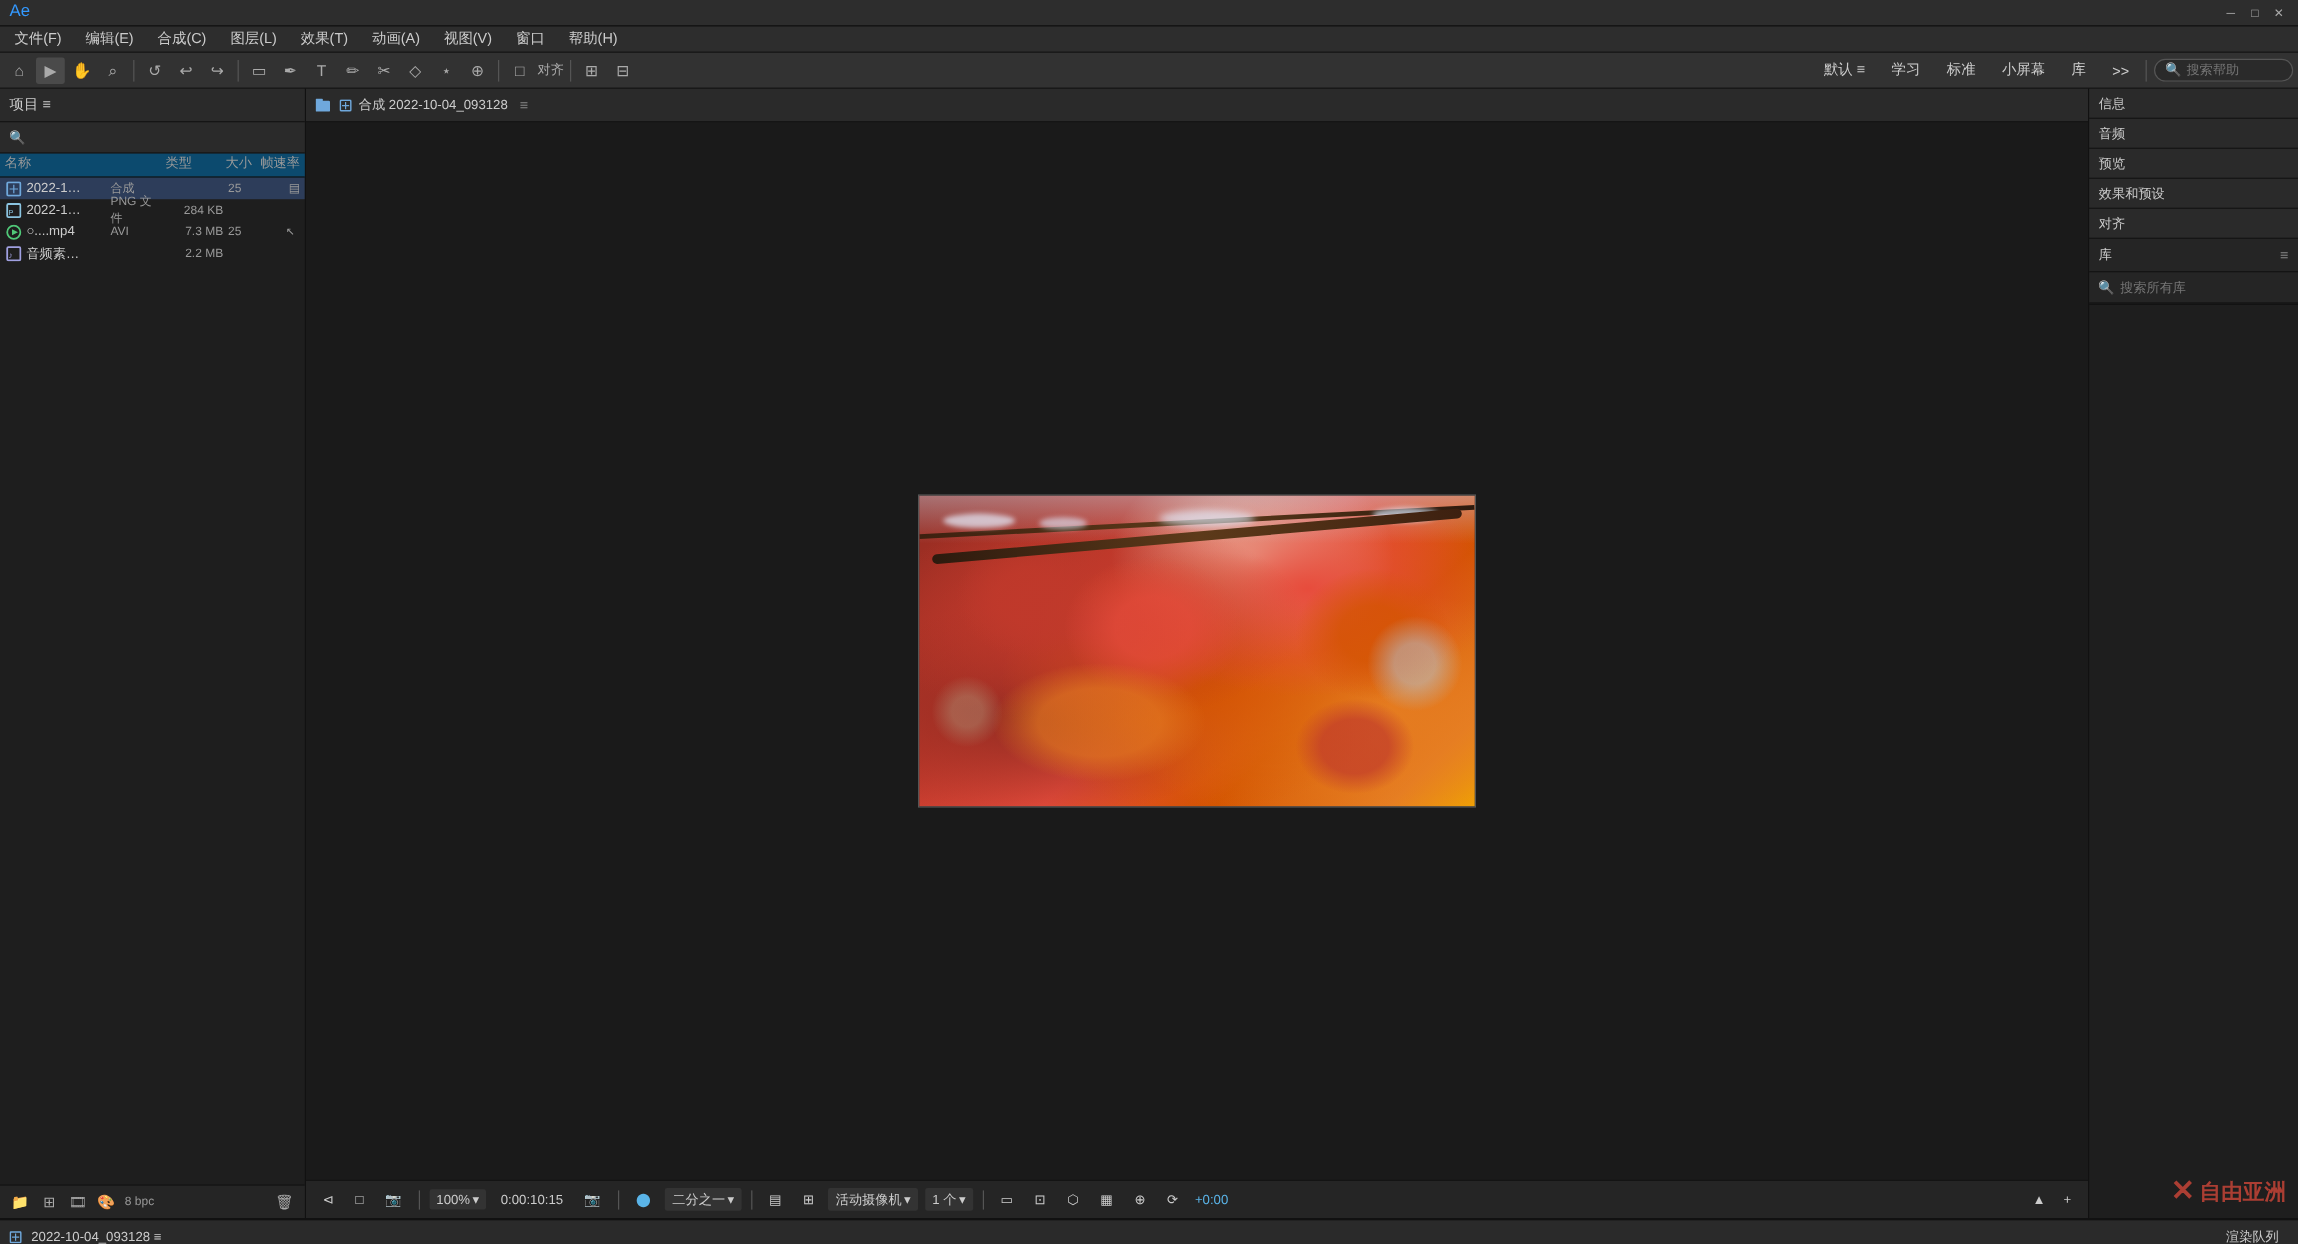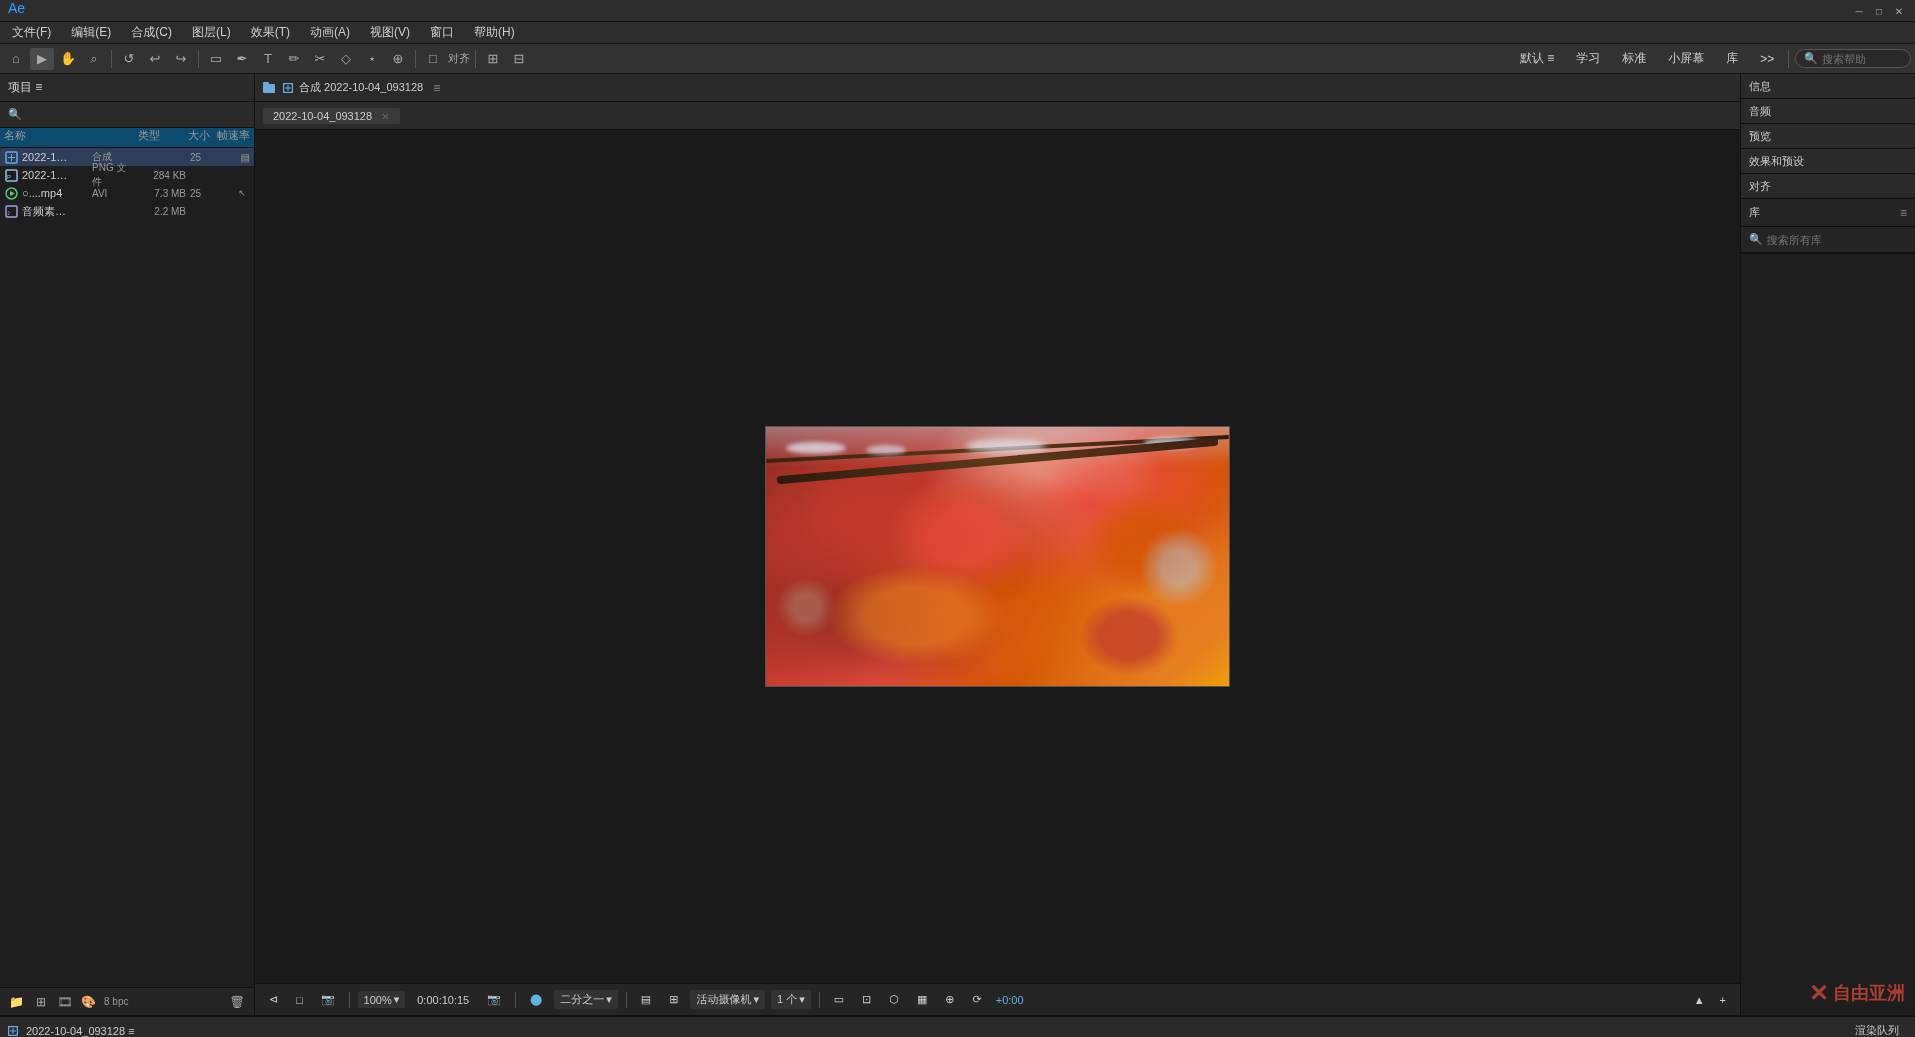--- a/index.html
+++ b/index.html
@@ -609,26 +609,20 @@
           <rect x="0" y="0" width="6" height="3" rx="1" fill="#6fa8dc"></rect>
         </svg>
       <svg width="10" height="10" viewBox="0 0 10 10" style="margin-left:2px;">
           <rect x="0.5" y="0.5" width="9" height="9" rx="1" fill="none" stroke="#6fa8dc" stroke-width="1.5"></rect>
           <line x1="2" y1="5" x2="8" y2="5" stroke="#6fa8dc" stroke-width="1"></line>
           <line x1="5" y1="2" x2="5" y2="8" stroke="#6fa8dc" stroke-width="1"></line>
         </svg>
       <span style="color:#ccc;font-size:11px;">合成 2022-10-04_093128</span>
       <span style="margin-left:4px;color:#888;font-size:12px;">≡</span>
     </div>
-    <div style="height:28px;background:#2a2a2a;display:flex;align-items:center;padding:0 8px;border-bottom:1px solid #111;">
-      <div id="comp-tab">
-        <span>2022-10-04_093128</span>
-        <span style="margin-left:6px;color:#666;font-size:10px;">✕</span>
-      </div>
-    </div>
     <div id="comp-view">
       <div id="maple-preview">
 
         <div style="position:absolute;top:20px;left:0;right:0;height:4px;background:linear-gradient(90deg,#3d2010,#5d3a1a,#2d1a0e);transform:rotate(-3deg);"></div>
 
         <div style="position:absolute;top:15px;left:20px;width:60px;height:12px;background:rgba(230,240,255,0.7);border-radius:50%;filter:blur(2px);"></div>
         <div style="position:absolute;top:18px;left:100px;width:40px;height:10px;background:rgba(220,235,255,0.6);border-radius:50%;filter:blur(2px);"></div>
         <div style="position:absolute;top:12px;left:200px;width:80px;height:14px;background:rgba(225,238,255,0.65);border-radius:50%;filter:blur(3px);"></div>
         <div style="position:absolute;top:10px;right:30px;width:55px;height:12px;background:rgba(220,235,255,0.7);border-radius:50%;filter:blur(2px);"></div>
 

